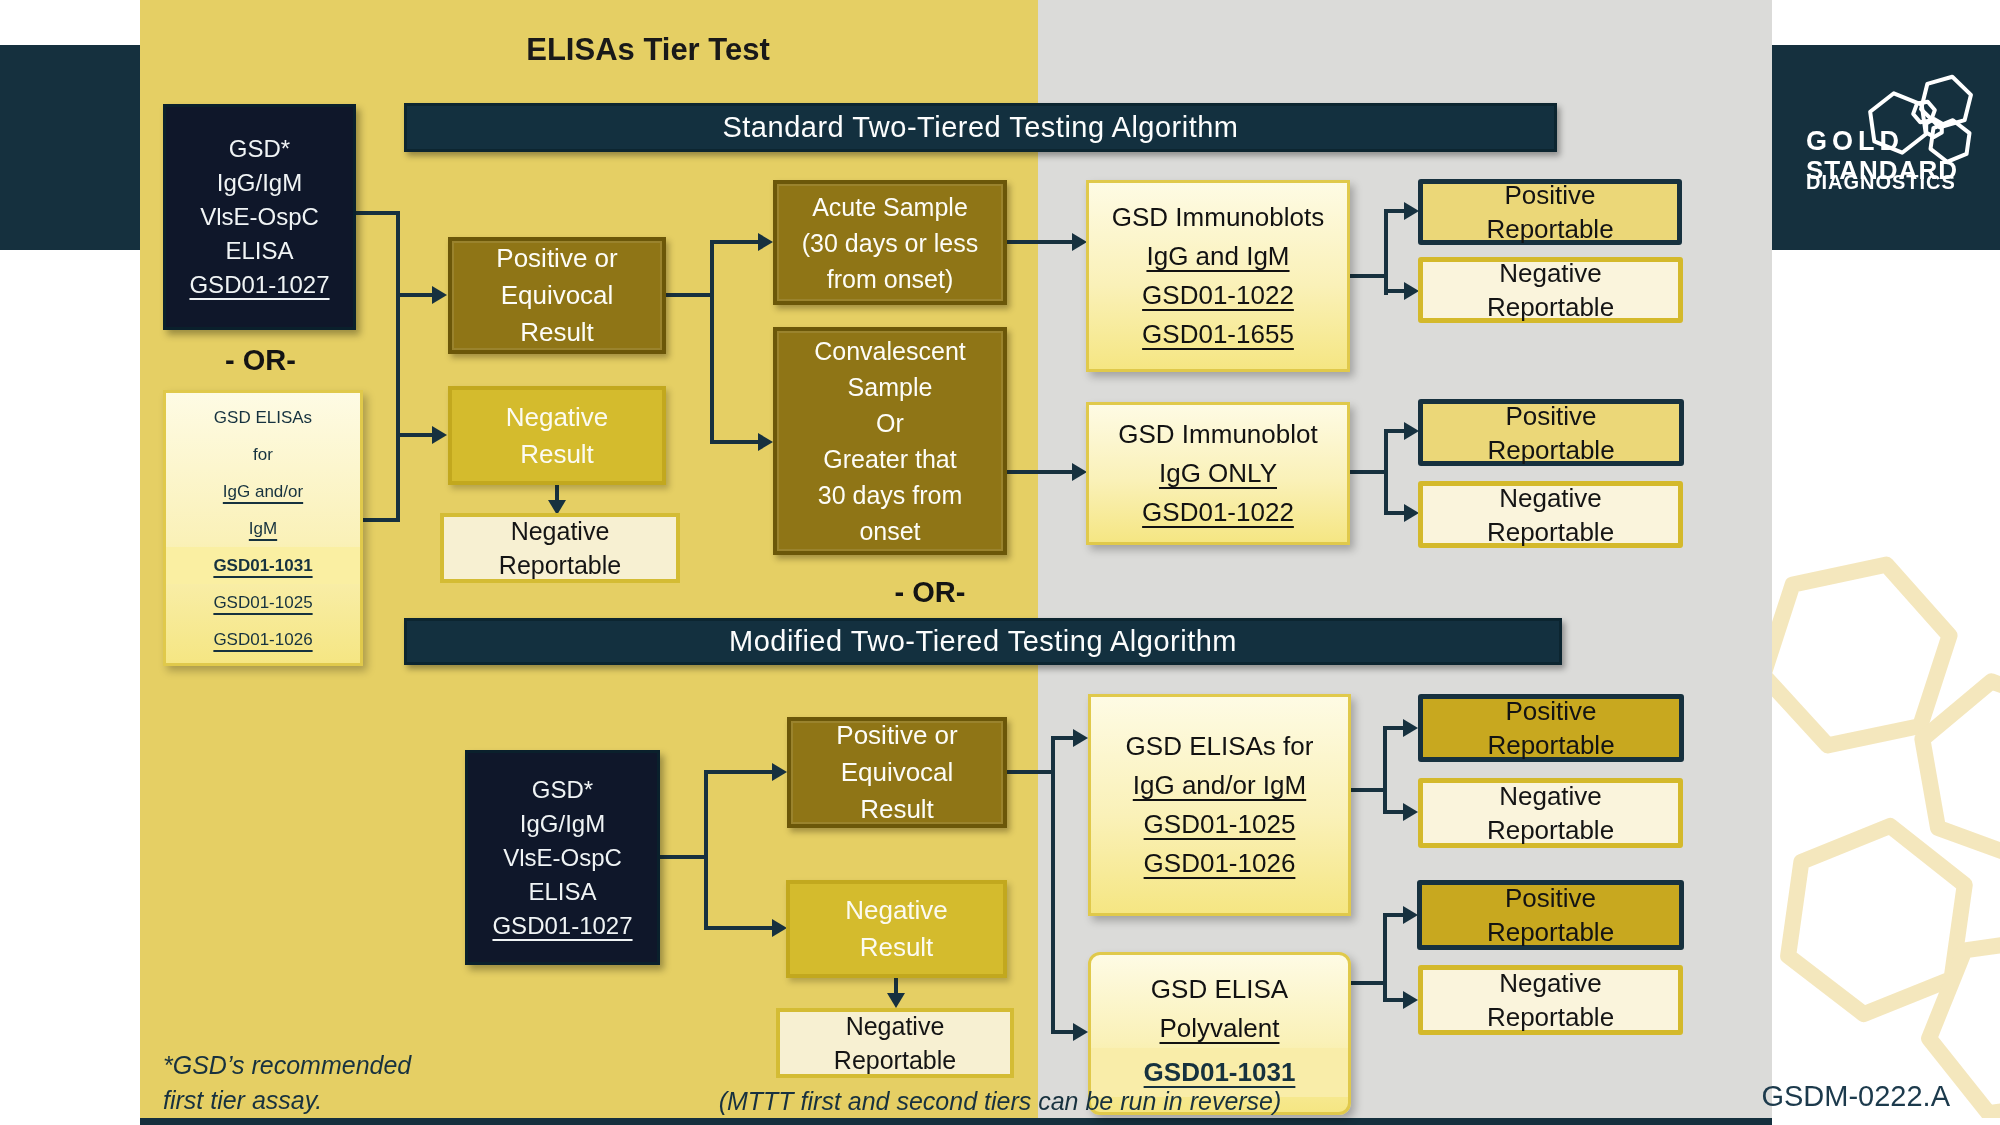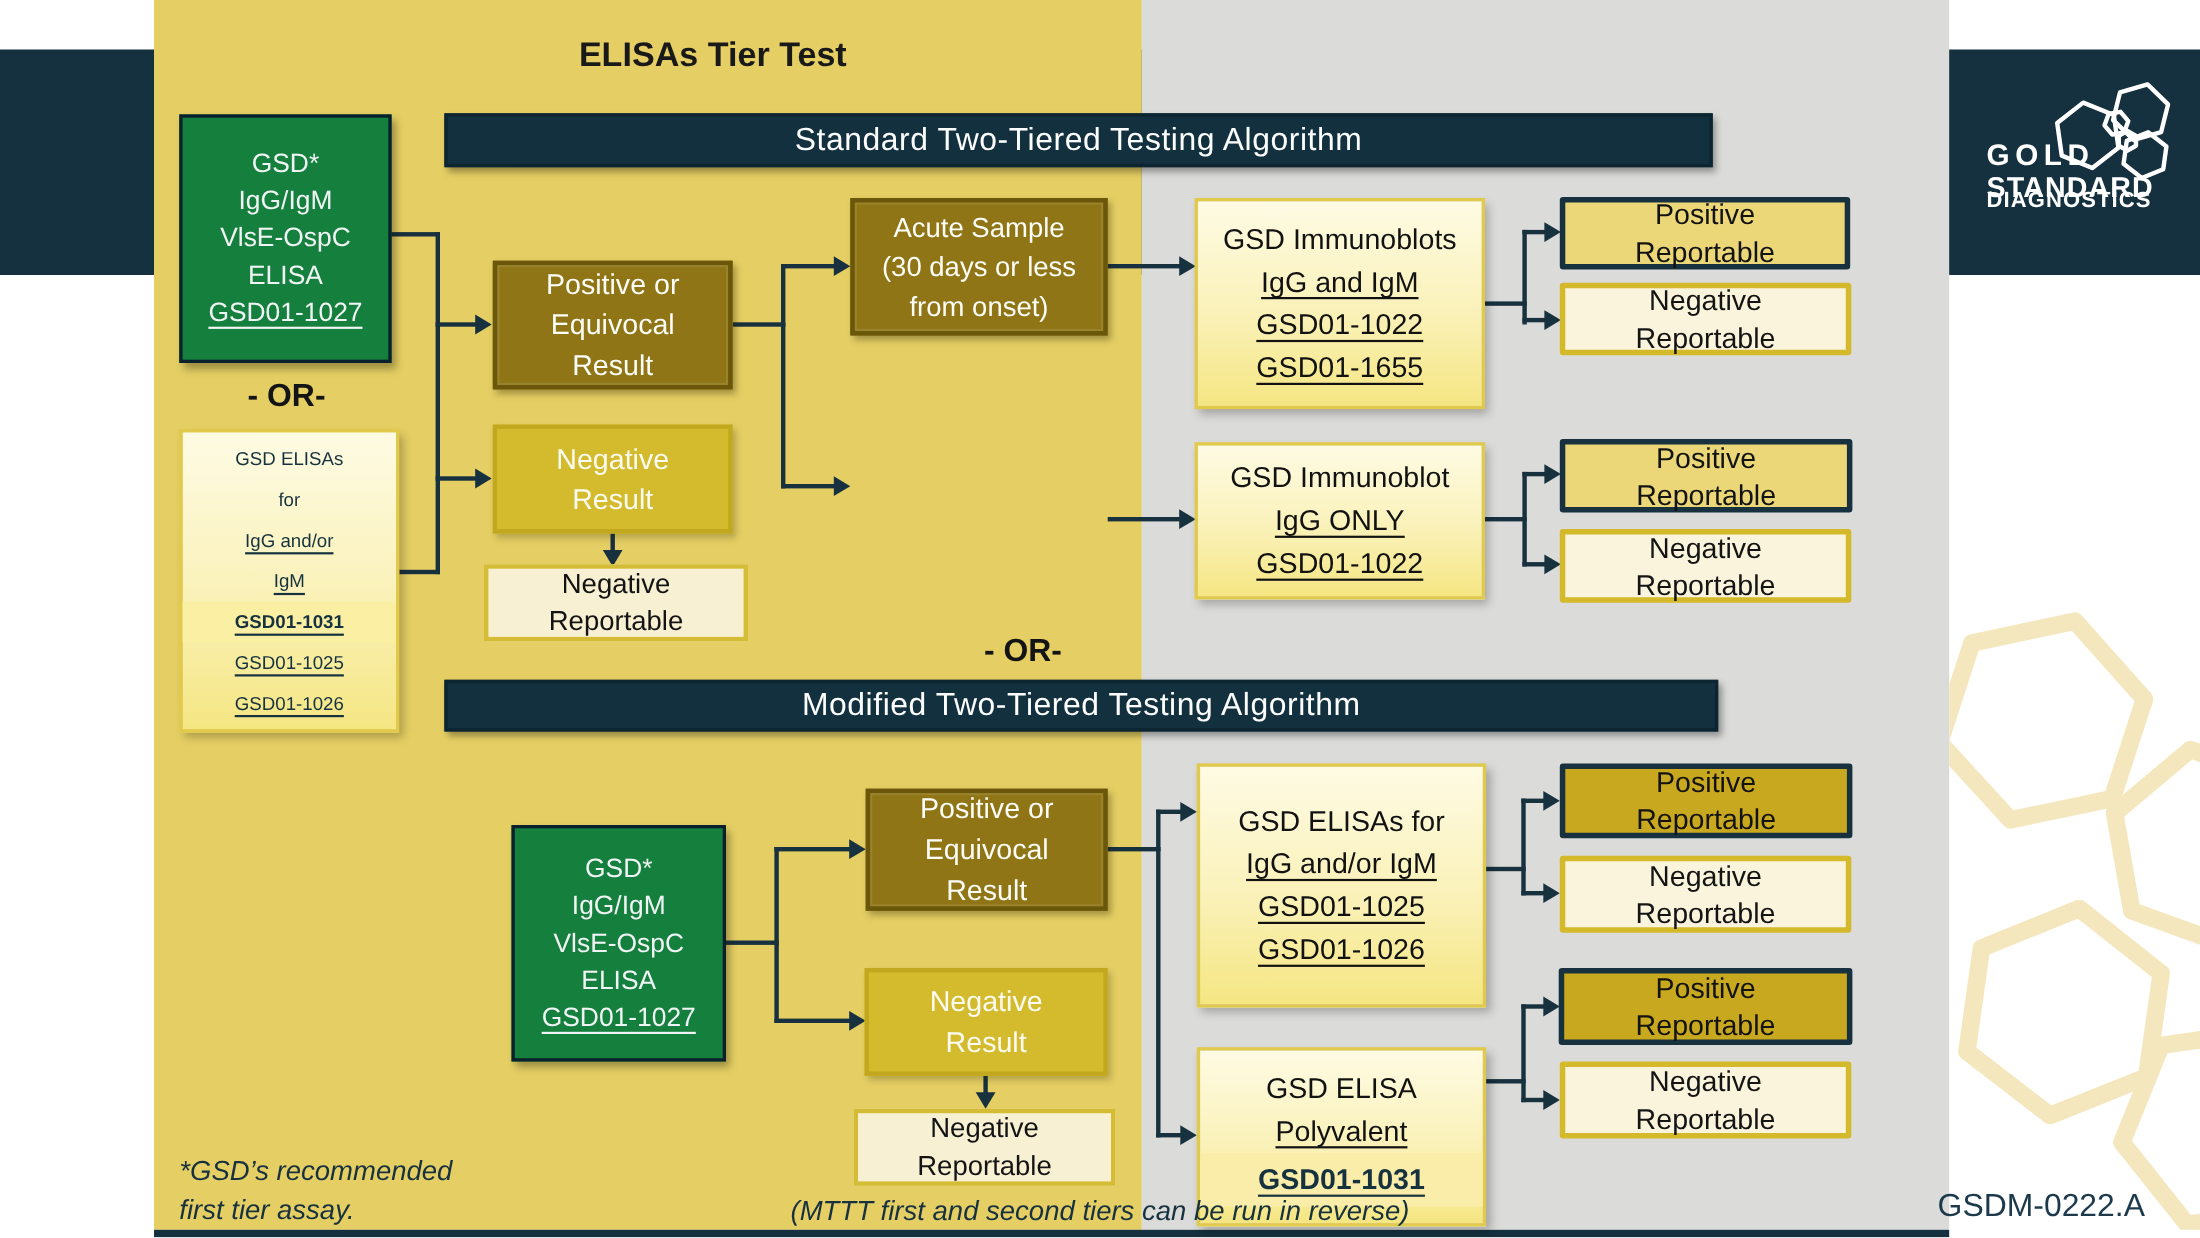--- a/index.html
+++ b/index.html
@@ -13,21 +13,21 @@
   .bottom-strip{left:140px;top:1118px;width:1632px;height:7px;background:#15303E;}
   
   .tier-title{font-size:31px;font-weight:700;color:#191919;text-align:center;}
   .bar{background:#13303F;border:3px solid #0C2530;color:#FCFDFD;display:flex;
        align-items:center;justify-content:center;font-size:29px;letter-spacing:.5px;
        box-shadow:3px 4px 6px rgba(0,0,0,.35);}
   .or{font-size:29px;font-weight:700;color:#141414;text-align:center;}
   
   .vbox{display:flex;flex-direction:column;align-items:center;justify-content:center;
         text-align:center;}
-  .navy-box{background:#15803d;border:3px solid #0A202C;color:#F0F4F5;font-size:24px;
+  .navy-box{background:#0f172a;border:3px solid #0A202C;color:#F0F4F5;font-size:24px;
         line-height:34px;box-shadow:4px 5px 7px rgba(20,20,0,.35);}
   .olive-box{background:#8F7516;border:4px solid #6B5709;color:#FDFDF8;font-size:26px;
         line-height:37px;box-shadow:3px 4px 6px rgba(40,30,0,.35);
         box-shadow:3px 4px 6px rgba(40,30,0,.35), inset 0 0 0 2px rgba(255,255,255,.10);}
   .gold-box{background:#D4BB2D;border:4px solid #C2A81E;color:#FCFBF2;font-size:26px;
         line-height:37px;box-shadow:3px 4px 6px rgba(40,30,0,.25);}
   .cream-box{background:#F7F0D2;border:4px solid #D4BC34;color:#141414;font-size:25px;
         line-height:34px;}
   .posrep-light{background:#EBD778;border:5px solid #17313F;color:#131313;font-size:26px;
         line-height:34px;border-radius:3px;}
@@ -188,20 +188,28 @@
     <div>Negative</div>
     <div>Reportable</div>
   </div>
 
   <div class="abs vbox olive-box" style="left:773px;top:180px;width:234px;height:125px;font-size:25px;line-height:36px;">
     <div>Acute Sample</div>
     <div>(30 days or less</div>
     <div>from onset)</div>
   </div>
 
+  <div class="abs vbox olive-box" style="left:773px;top:327px;width:234px;height:228px;font-size:25px;line-height:36px;">
+    <div>Convalescent</div>
+    <div>Sample</div>
+    <div>Or</div>
+    <div>Greater that</div>
+    <div>30 days from</div>
+    <div>onset</div>
+  </div>
 
   <div class="abs vbox info-box" style="left:1086px;top:180px;width:264px;height:192px;">
     <div>GSD Immunoblots</div>
     <div class="u">IgG and IgM</div>
     <div class="u">GSD01-1022</div>
     <div class="u">GSD01-1655</div>
   </div>
 
   <div class="abs vbox info-box" style="left:1086px;top:402px;width:264px;height:143px;">
     <div>GSD Immunoblot</div>
@@ -250,21 +258,21 @@
     <div>Reportable</div>
   </div>
 
   <div class="abs vbox info-box" style="left:1088px;top:694px;width:263px;height:222px;">
     <div>GSD ELISAs for</div>
     <div class="u">IgG and/or IgM</div>
     <div class="u">GSD01-1025</div>
     <div class="u">GSD01-1026</div>
   </div>
 
-  <div class="abs vbox info-box" style="left:1088px;top:952px;width:263px;height:163px;">
+  <div class="abs vbox info-box" style="left:1088px;top:952px;width:263px;height:163px;border-radius:12px;">
     <div>GSD ELISA</div>
     <div class="u">Polyvalent</div>
     <div class="u b navy-text hl-row-poly">GSD01-1031</div>
   </div>
 
   <div class="abs vbox posrep-dark" style="left:1418px;top:694px;width:266px;height:68px;">
     <div>Positive</div>
     <div>Reportable</div>
   </div>
   <div class="abs vbox negrep" style="left:1418px;top:778px;width:265px;height:70px;">

